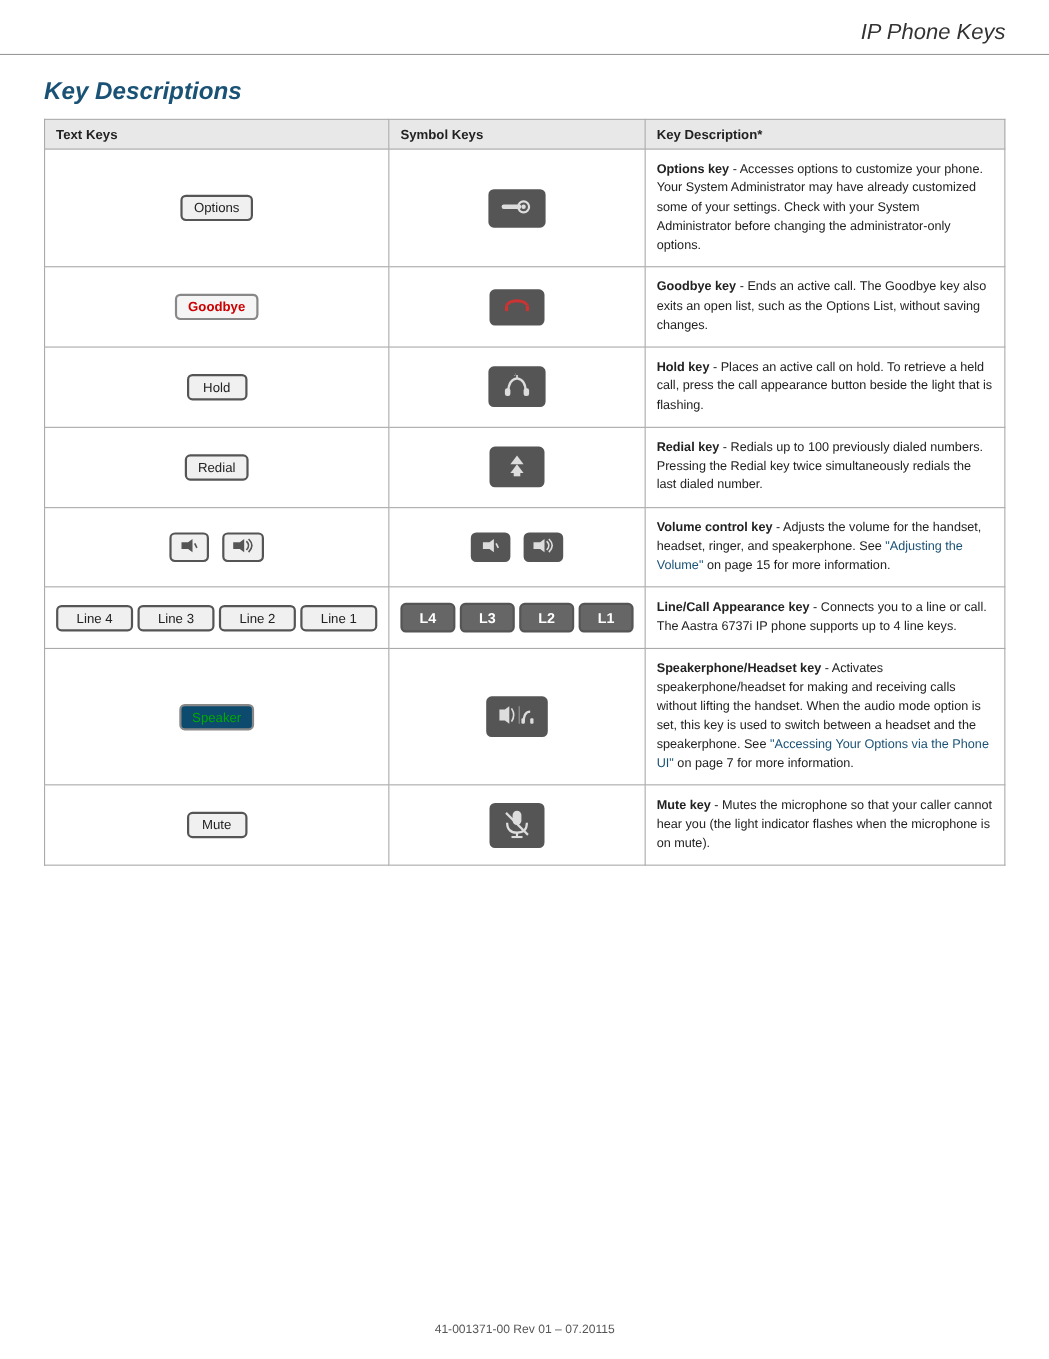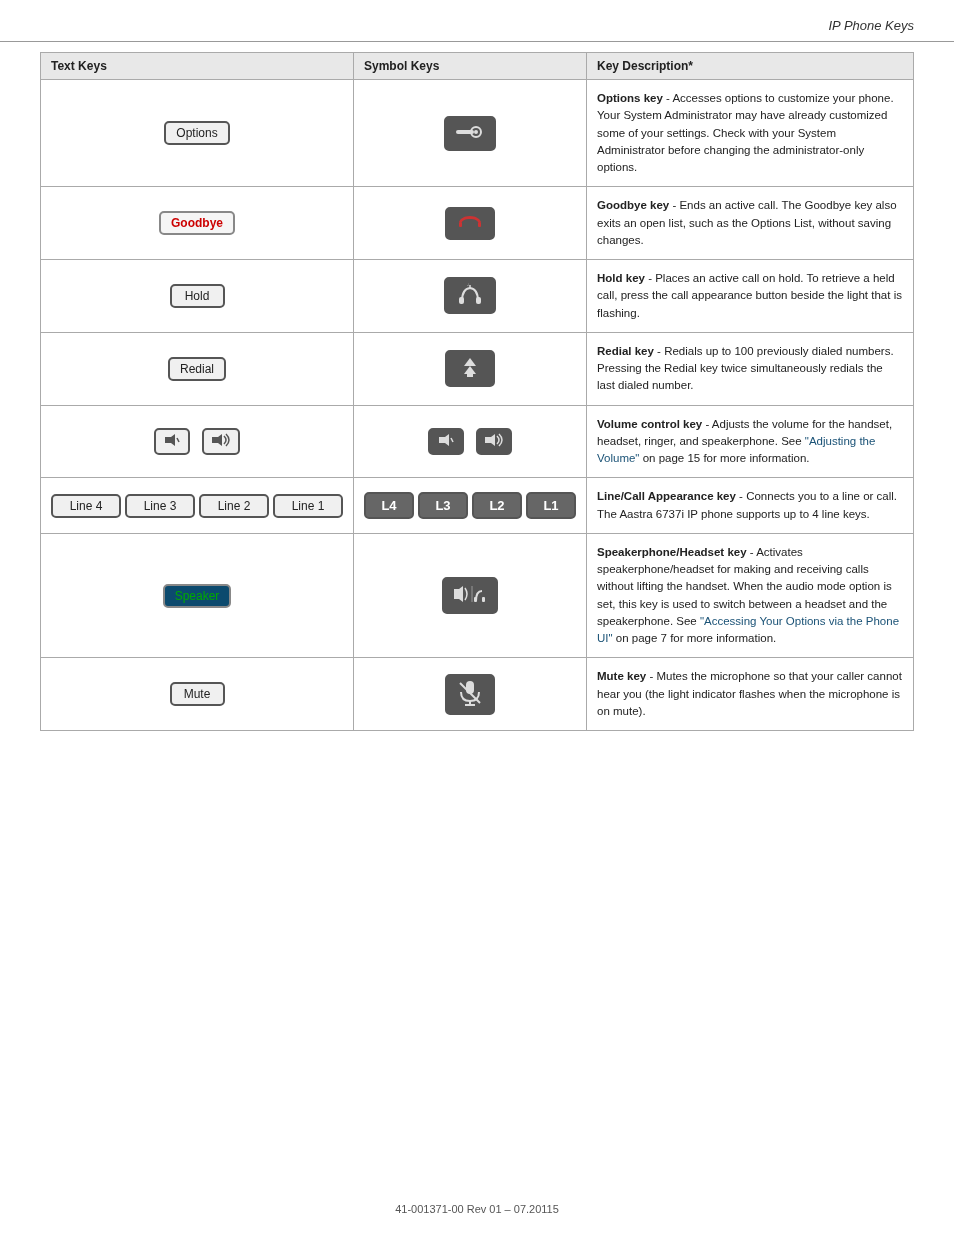--- a/index.html
+++ b/index.html
@@ -10,23 +10,24 @@
       color: #222;
       width: 954px;
       min-height: 1235px;
       position: relative;
     }
 
     .page-header {
       text-align: right;
       padding: 18px 40px 8px 40px;
       font-style: italic;
-      font-size: 13px;
+      font-size: 20px;
       color: #333;
       border-bottom: 1px solid #999;
+      margin-bottom: 10px;
     }
 
     .content {
       padding: 10px 40px 40px 40px;
     }
 
     .page-title {
       font-size: 22px;
       font-weight: bold;
       font-style: italic;
@@ -166,20 +167,21 @@
     }
   </style>
 </head>
 <body>
 
 <div class="page-header">
   <span>IP Phone Keys</span>
 </div>
 
 <div class="content">
+  <div class="page-title">Key Descriptions</div>
 
   <table class="desc-table">
     <thead>
       <tr>
         <th>Text Keys</th>
         <th>Symbol Keys</th>
         <th>Key Description*</th>
       </tr>
     </thead>
     <tbody>

